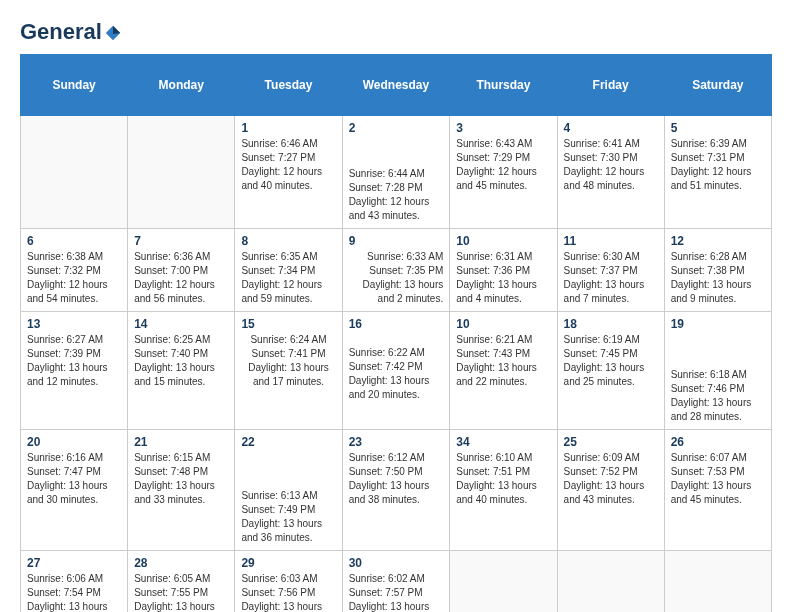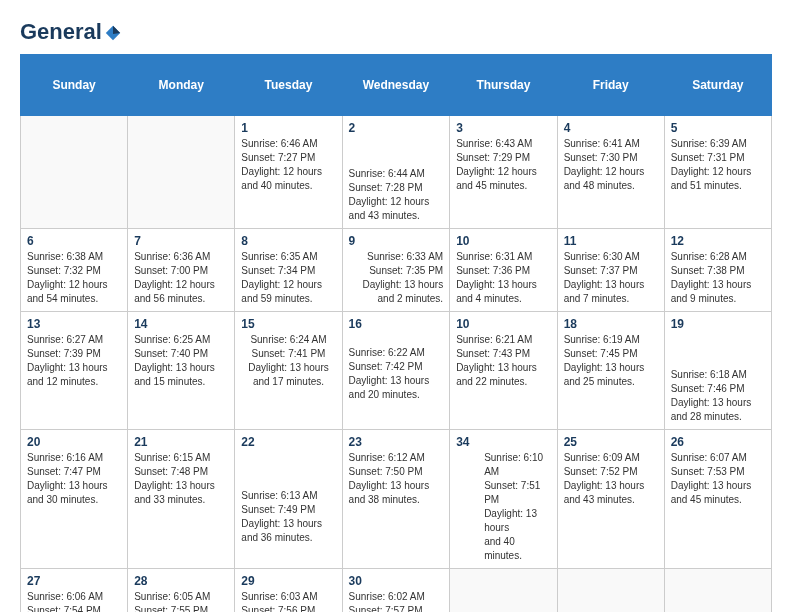--- a/index.html
+++ b/index.html
@@ -271,21 +271,21 @@
         </td>
         <td>
           <span class="day-number">23</span>
           <div class="day-info" style="white-space: pre-line;">Sunrise: 6:12 AM
 Sunset: 7:50 PM
 Daylight: 13 hours
 and 38 minutes.</div>
         </td>
         <td>
           <span class="day-number">34</span>
-          <div class="day-info" style="white-space: pre-line; margin-left: 28px;">Sunrise: 6:10 AM
+          <div class="day-info" style="white-space: pre-line;">Sunrise: 6:10 AM
 Sunset: 7:51 PM
 Daylight: 13 hours
 and 40 minutes.</div>
         </td>
         <td>
           <span class="day-number">25</span>
           <div class="day-info" style="white-space: pre-line;">Sunrise: 6:09 AM
 Sunset: 7:52 PM
 Daylight: 13 hours
 and 43 minutes.</div>

